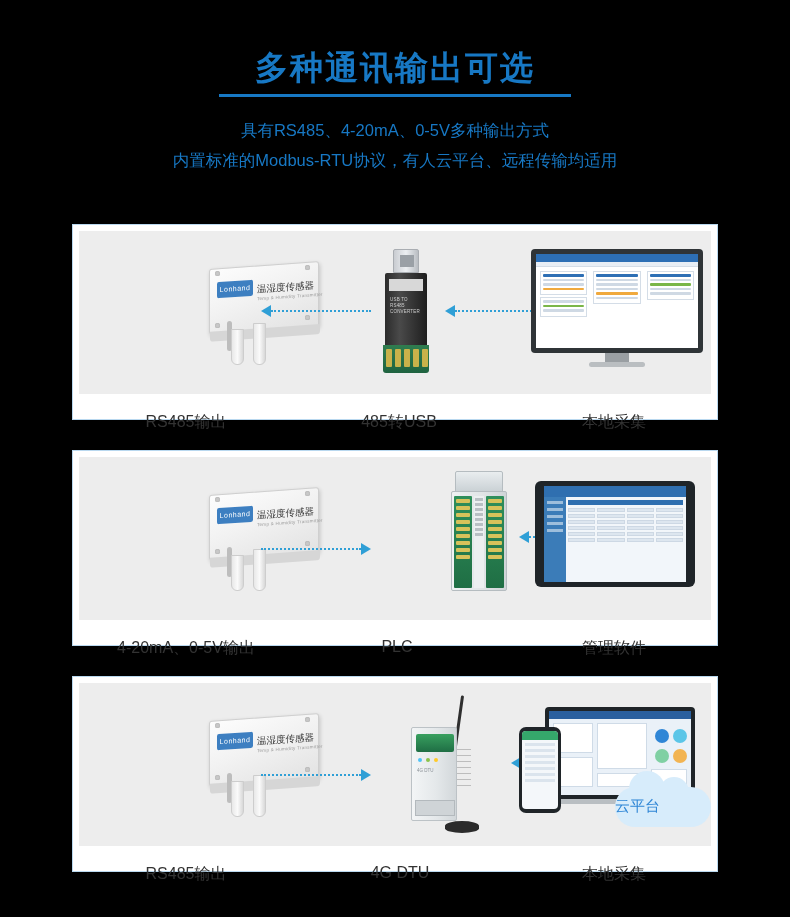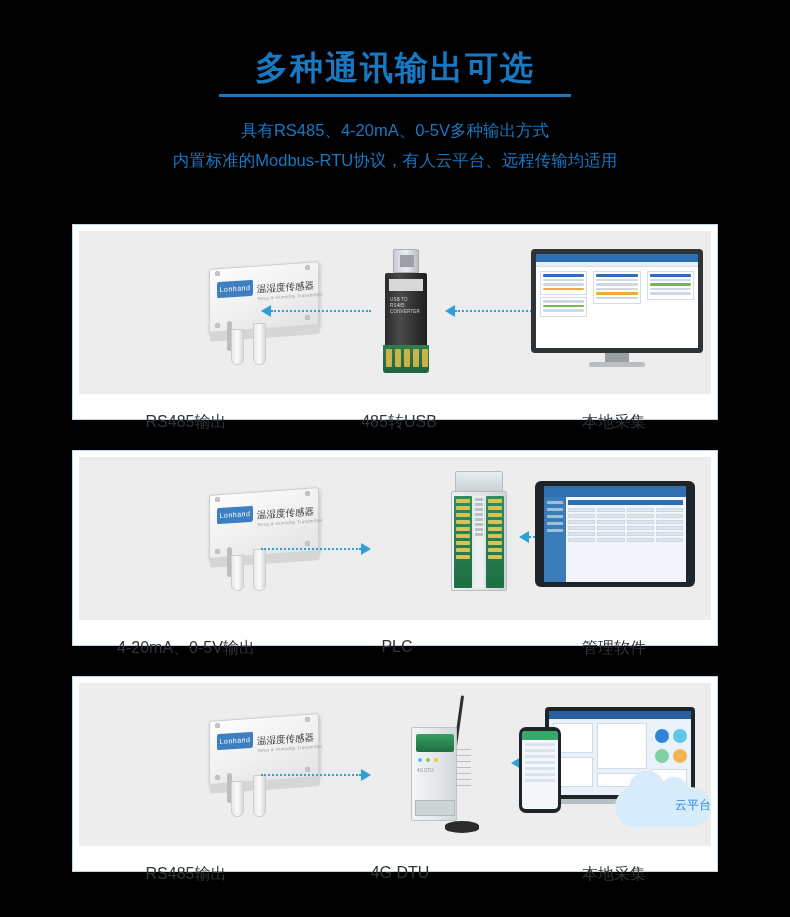--- a/index.html
+++ b/index.html
@@ -519,22 +519,22 @@
     position: absolute;
     left: 44px; top: -10px;
     width: 30px; height: 30px;
     border-radius: 50%;
     background: #d7ecfb;
   }
   .cloud .c-text {
     position: absolute;
     left: 0; top: 24px;
     width: 96px;
-    text-align: right;
-    font-size: 12px;
+    text-align: left;
+    font-size: 15px;
     color: #2f86d6;
     z-index: 2;
   }
 </style>
 </head>
 <body>
 
 <div class="page">
 
   <div class="title">多种通讯输出可选</div>

